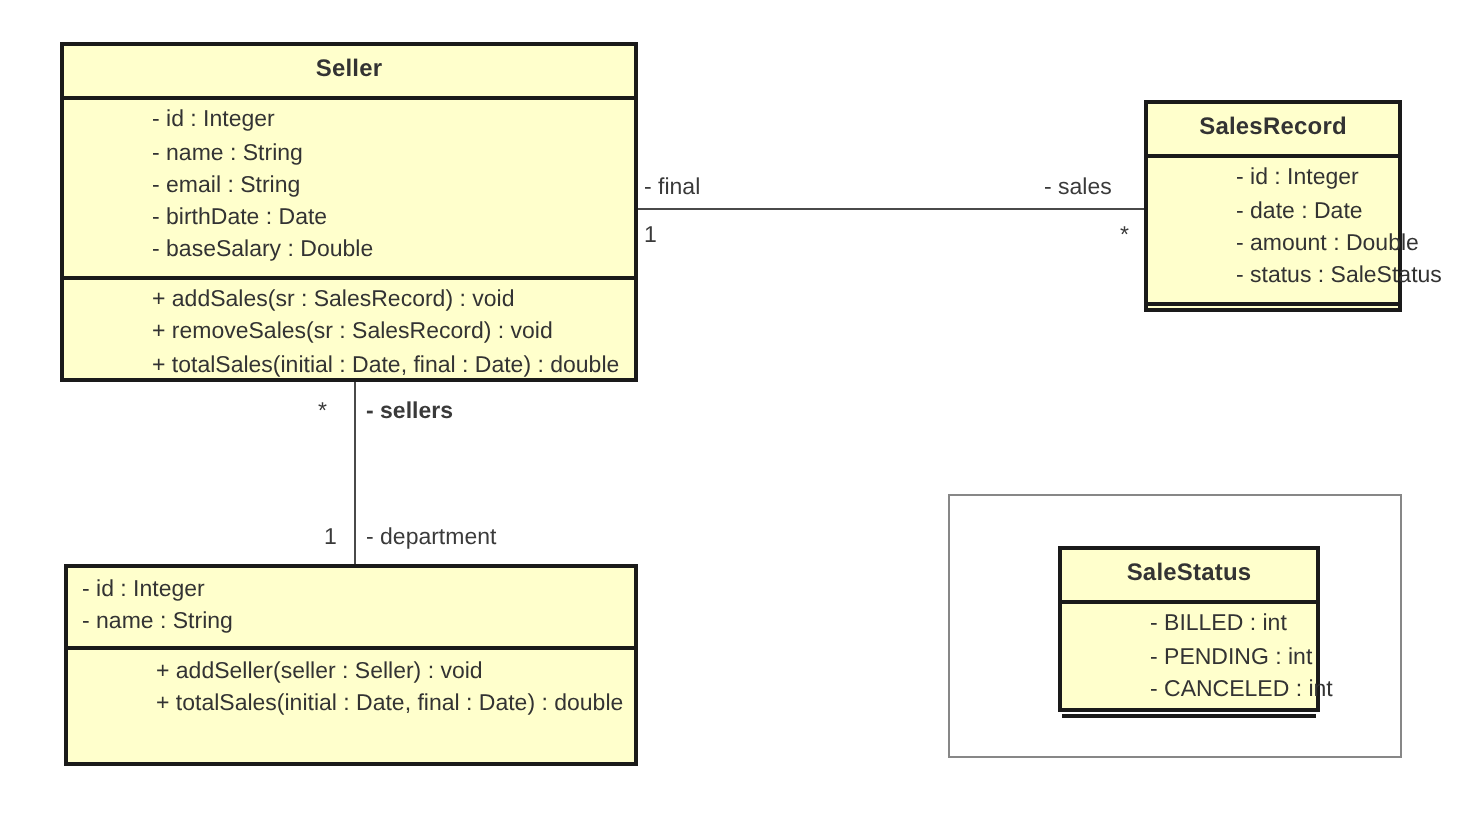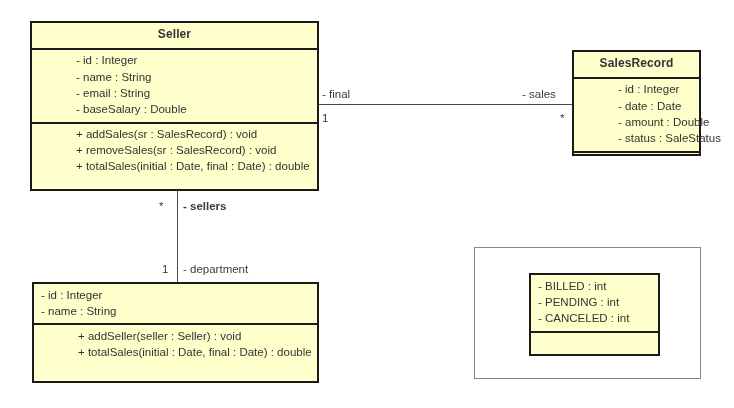--- a/index.html
+++ b/index.html
@@ -100,20 +100,21 @@
 <div id="canvas">
 
   <div class="package-frame" style="left:474px; top:247px; width:227px; height:132px;"></div>
 
   <div class="uml-class" style="left:30px; top:21px; width:289px; height:170px;">
     <div class="compartment class-name">Seller</div>
     <div class="compartment">
       <div class="member">- id : Integer</div>
       <div class="member">- name : String</div>
       <div class="member">- email : String</div>
+      <div class="member">- birthDate : Date</div>
       <div class="member">- baseSalary : Double</div>
     </div>
     <div class="compartment">
       <div class="member">+ addSales(sr : SalesRecord) : void</div>
       <div class="member">+ removeSales(sr : SalesRecord) : void</div>
       <div class="member">+ totalSales(initial : Date, final : Date) : double</div>
     </div>
   </div>
 
   <div class="uml-class" style="left:572px; top:50px; width:129px; height:106px;">
@@ -132,20 +133,21 @@
       <div class="member">- id : Integer</div>
       <div class="member">- name : String</div>
     </div>
     <div class="compartment">
       <div class="member">+ addSeller(seller : Seller) : void</div>
       <div class="member">+ totalSales(initial : Date, final : Date) : double</div>
     </div>
   </div>
 
   <div class="uml-class" style="left:529px; top:273px; width:131px; height:83px;">
+    <div class="compartment class-name">SaleStatus</div>
     <div class="compartment">
       <div class="member">- BILLED : int</div>
       <div class="member">- PENDING : int</div>
       <div class="member">- CANCELED : int</div>
     </div>
     <div class="compartment empty"></div>
   </div>
 
   <div class="link-h" style="left:319px; top:104px; width:253px;"></div>
   <div class="edge-label" style="left:322px; top:89px;">- final</div>

